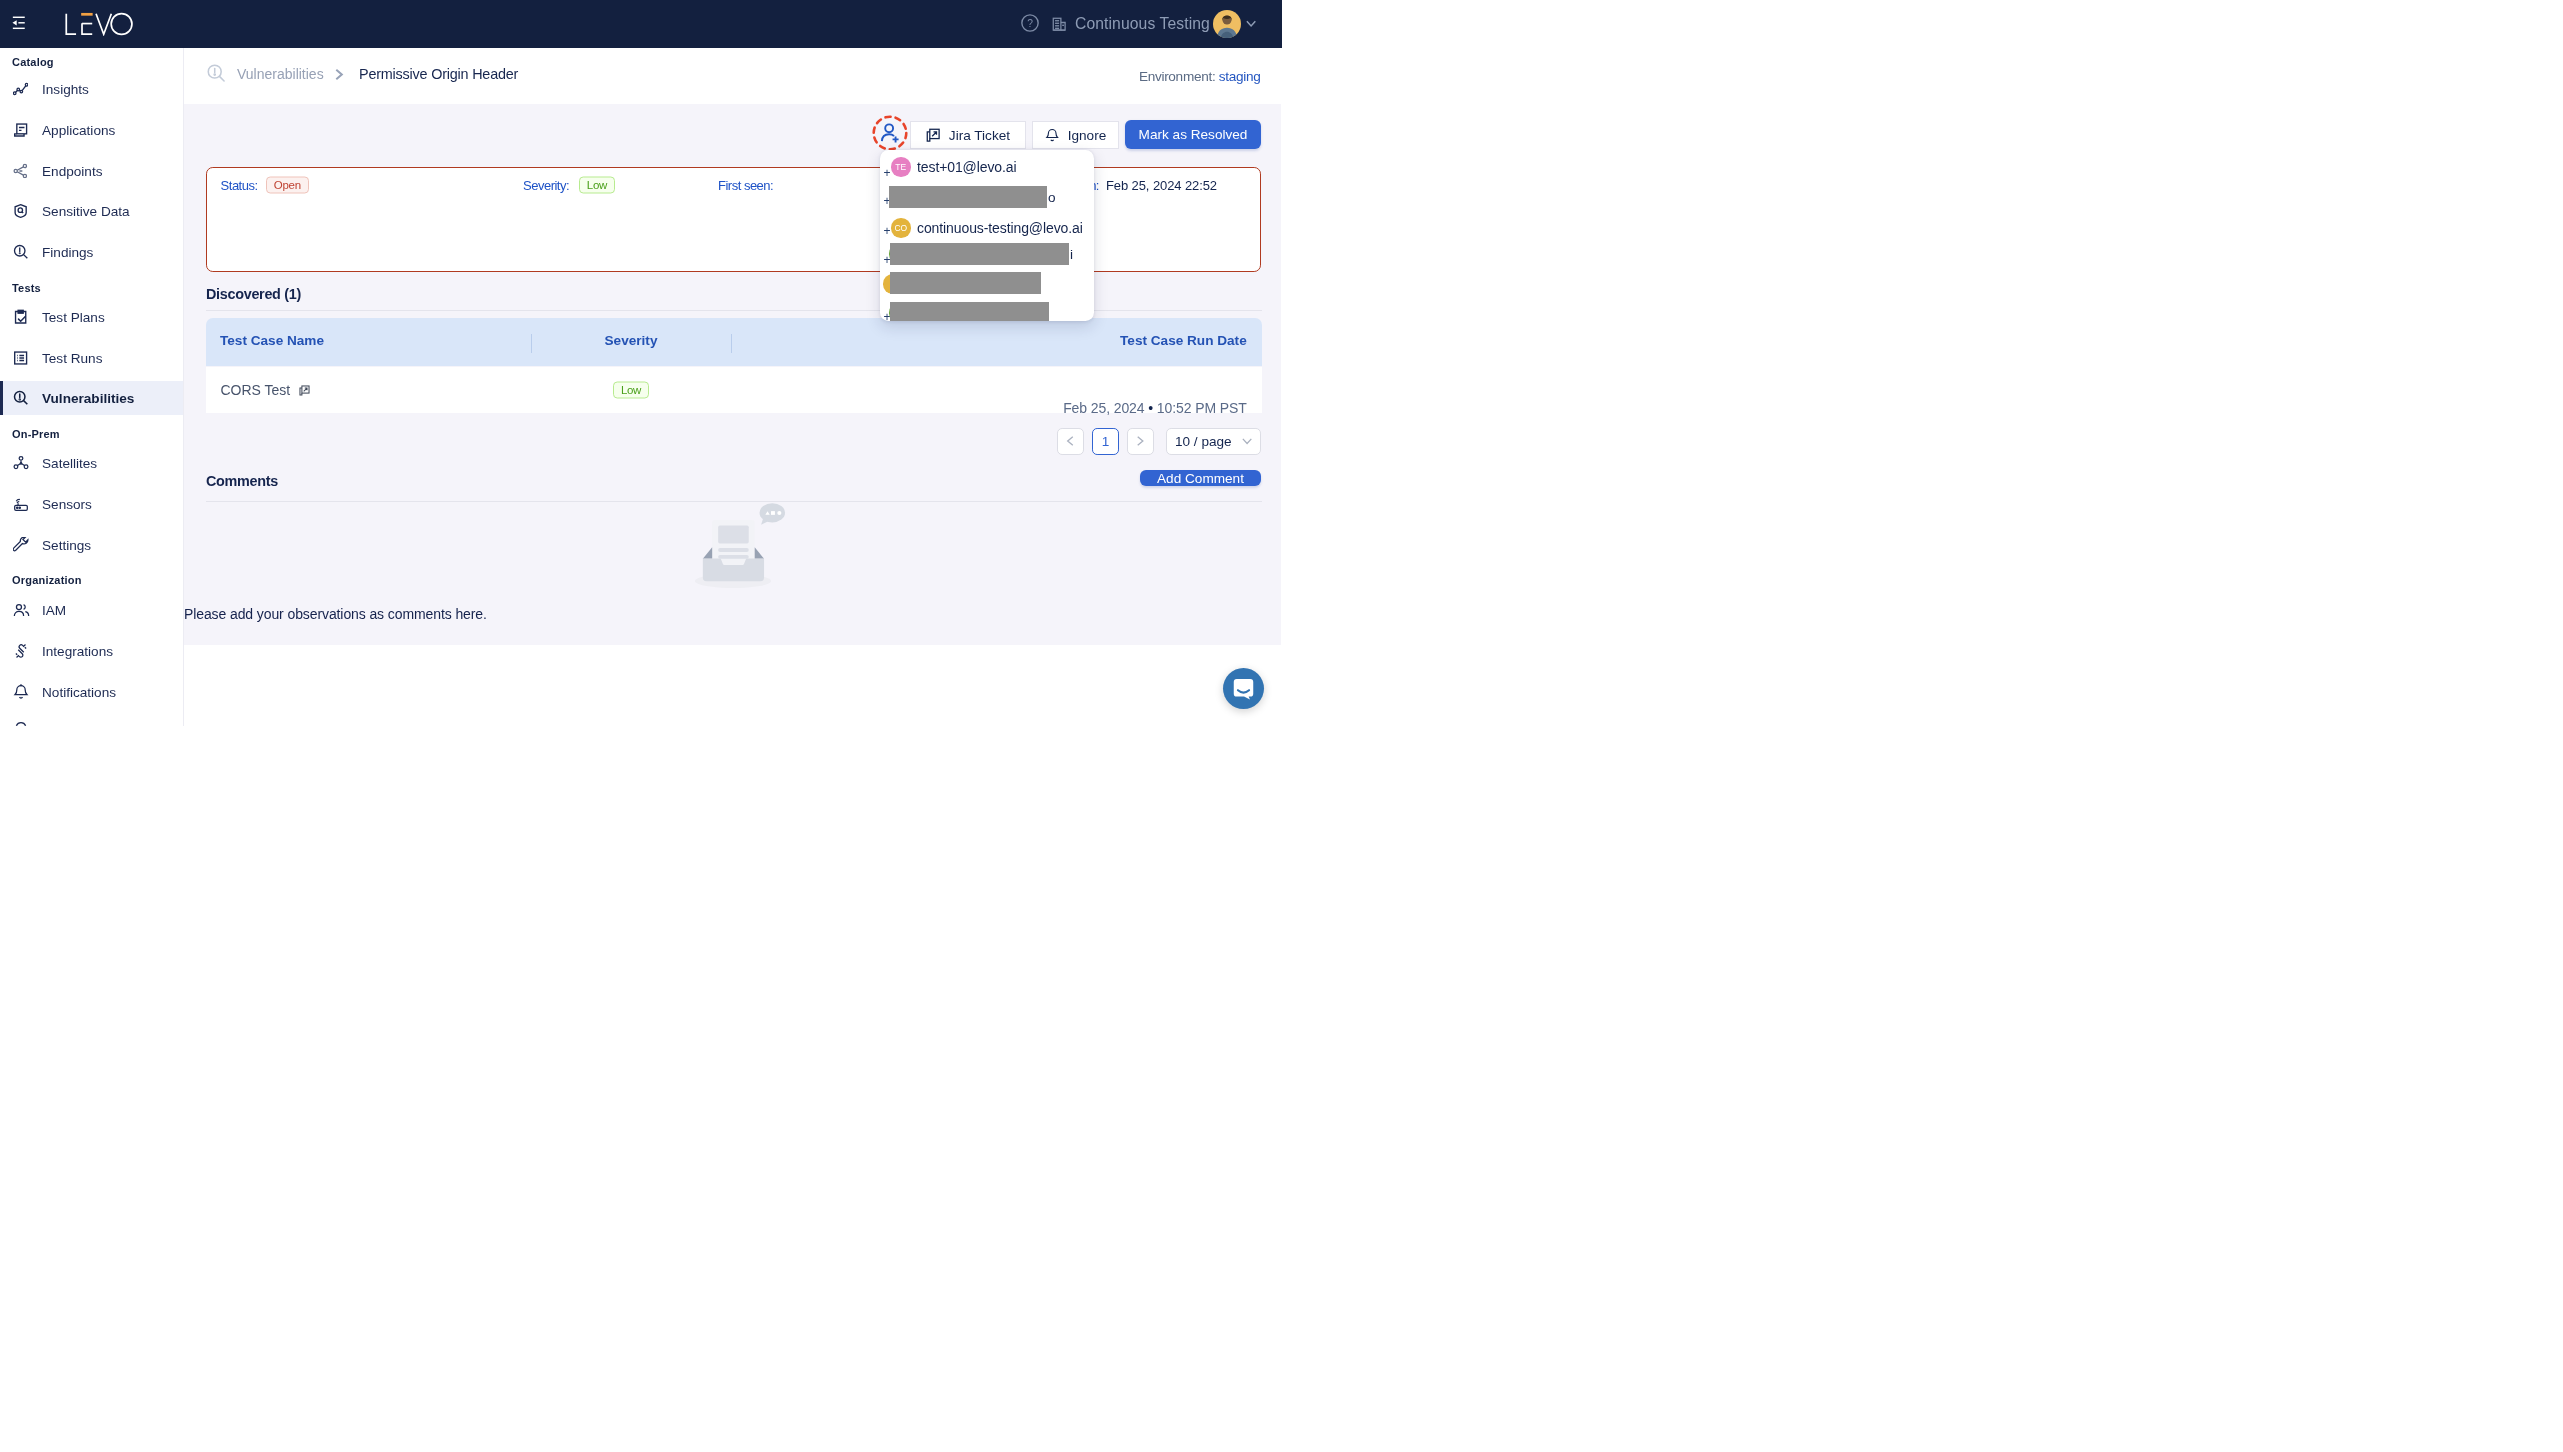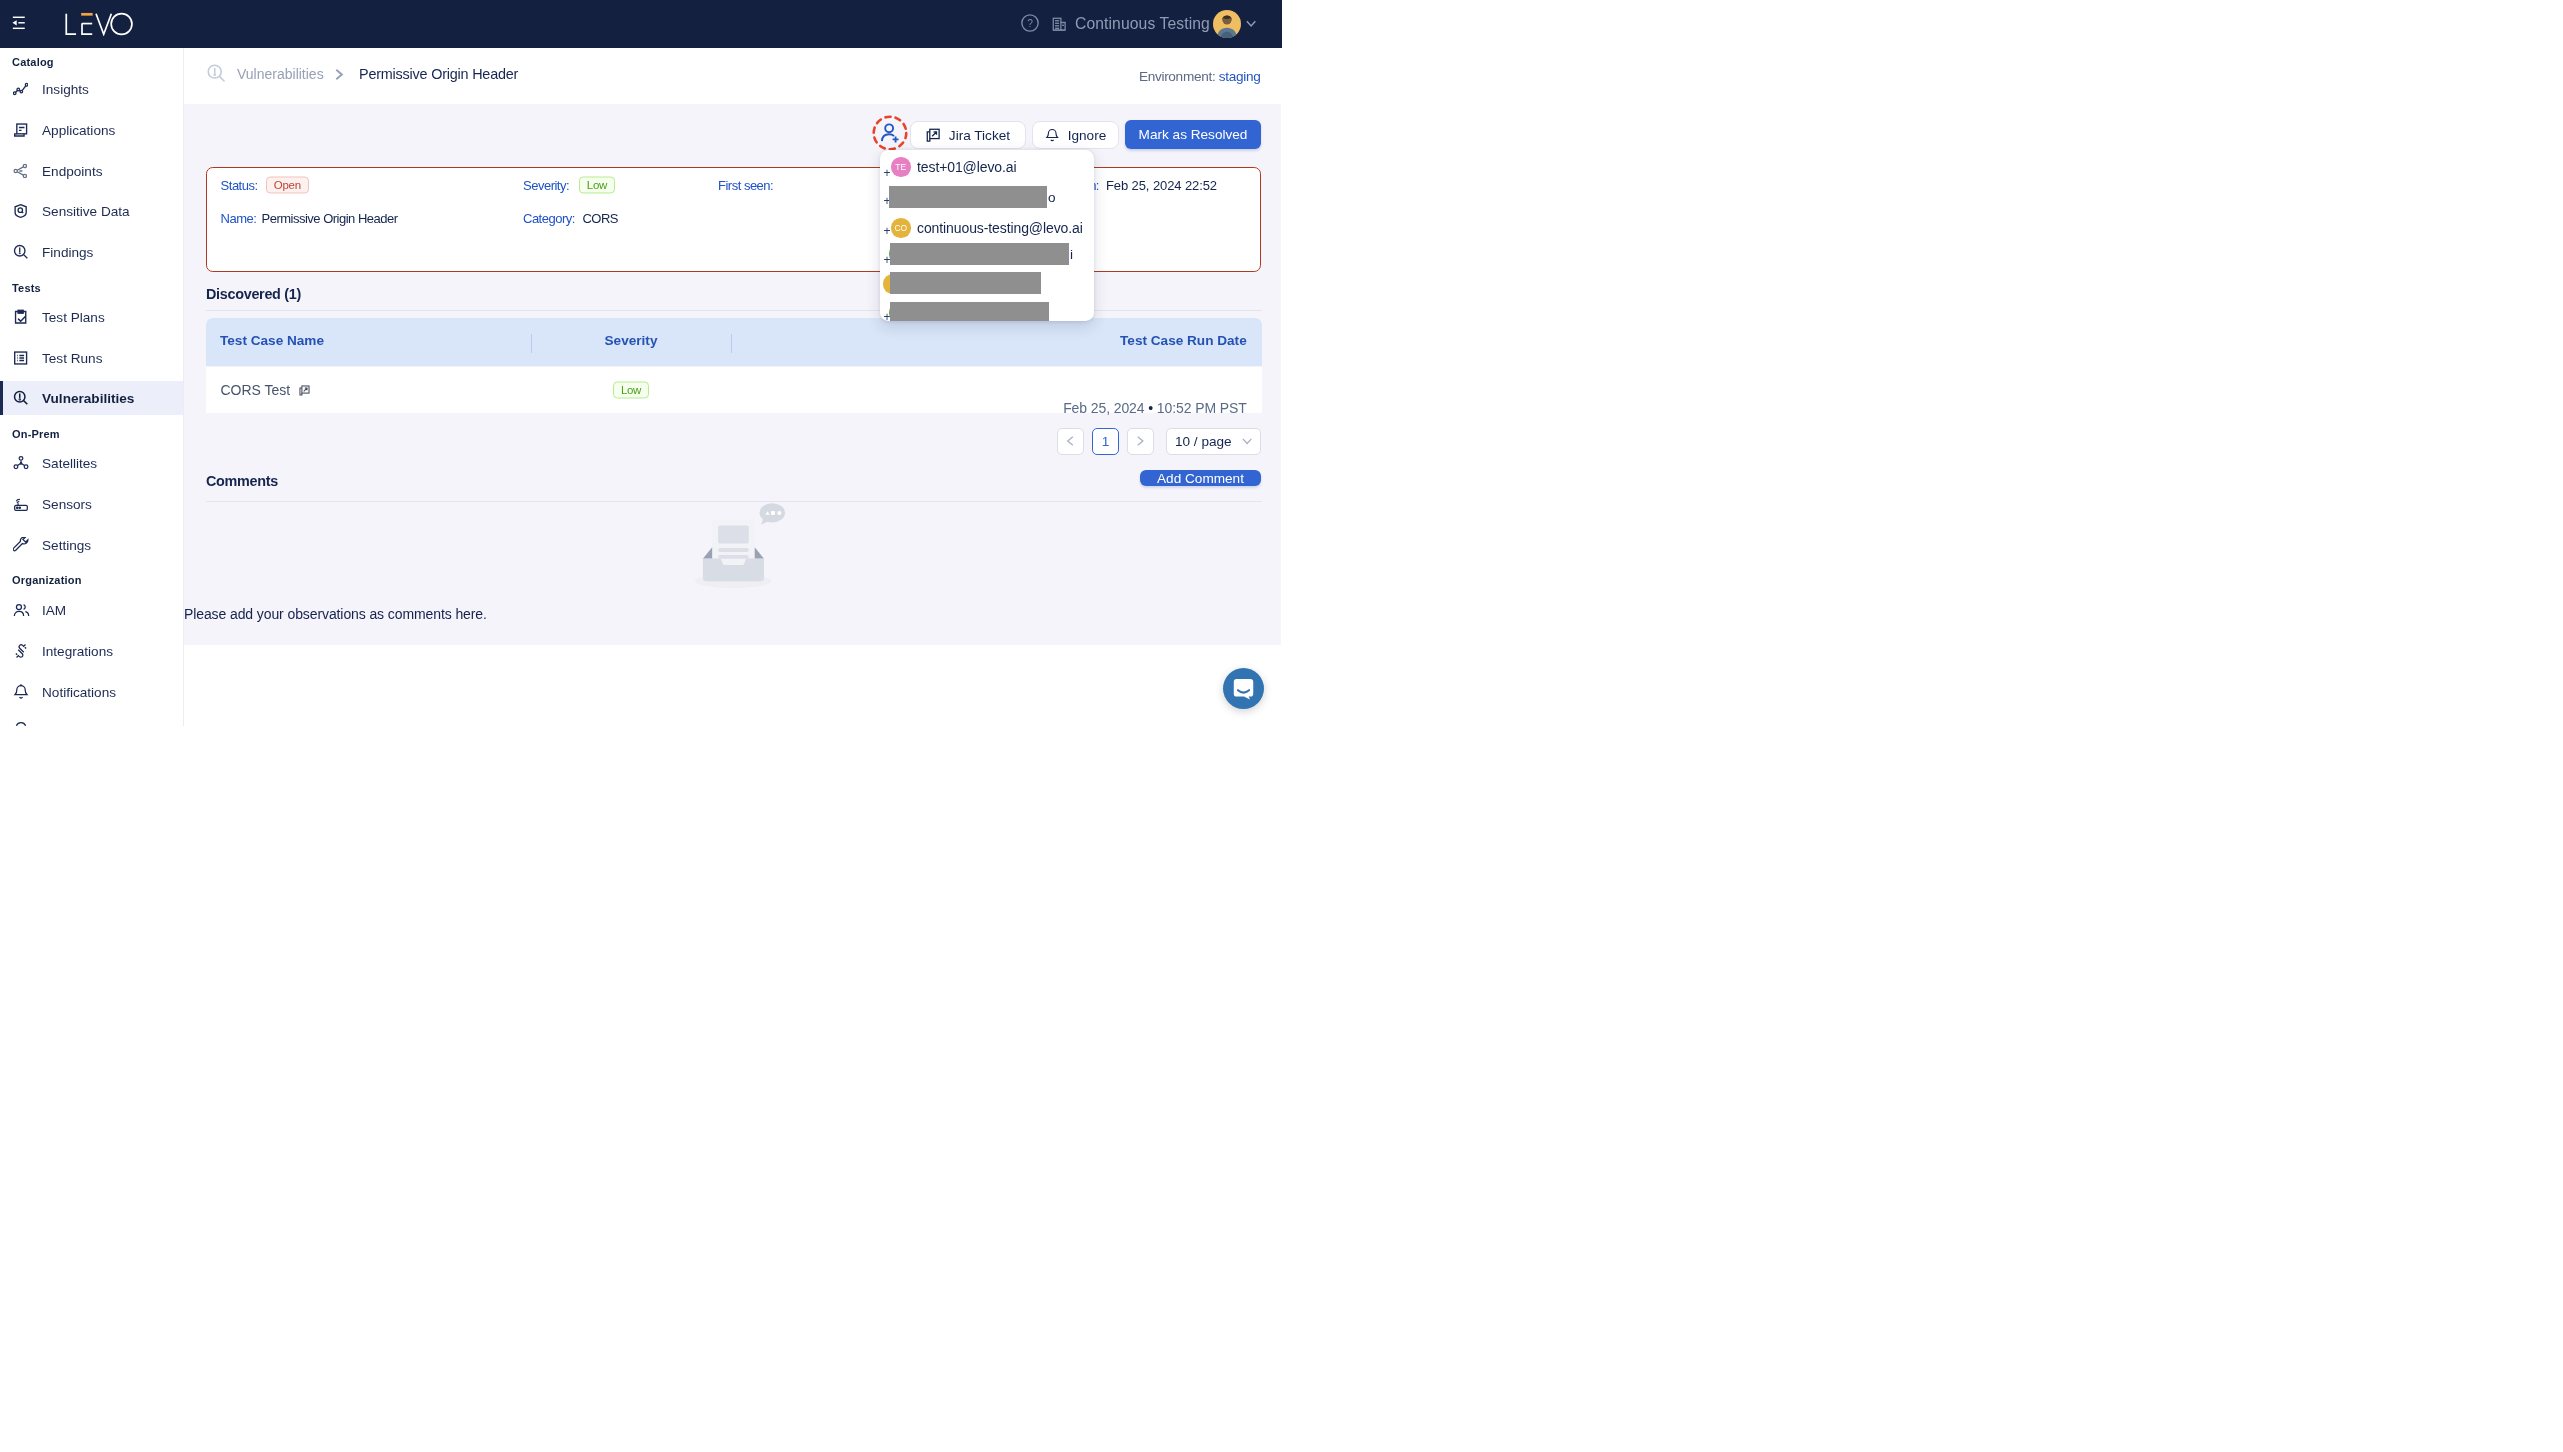--- a/index.html
+++ b/index.html
@@ -16,21 +16,21 @@
   .sitem { position:absolute; left:0; width:183px; height:34px; transform:translateY(-50%); }
   .sitem .txt { position:absolute; left:42px; top:50%; transform:translateY(-50%);
     font-size:13.6px; color:#1D2A52; white-space:nowrap; }
   .sitem svg { position:absolute; left:12.7px; top:50%; transform:translateY(-50%); }
   .sitem.sel { background:#ECEFF9; }
   .sitem.sel .txt { font-weight:bold; color:#13203F; }
   .selbar { position:absolute; left:0; width:2.5px; background:#1D2A52; }
   
   #crumbrow { position:absolute; left:184px; top:48px; width:1097px; height:56px; background:#fff; }
   #lav { position:absolute; left:184px; top:104px; width:1097px; height:541px; background:#F5F4FA; }
-  .btn { position:absolute; height:28px; border-radius:8px; background:#fff;
+  .btn { position:absolute; height:28px; border-radius:0; background:#fff;
     border:0.8px solid #E3E3EC; display:flex; align-items:center; justify-content:center;
     font-size:13.6px; color:#13254E; gap:8.5px; }
   .btnp { position:absolute; border-radius:6px; background:#3264D2; color:#fff;
     display:flex; align-items:center; justify-content:center; font-size:13.6px;
     box-shadow:0 1.7px 2.5px rgba(30,60,160,.18); }
   
   #card { position:absolute; left:206px; top:167px; width:1055px; height:105px; background:#fff;
     border:1.7px solid #B03A20; border-radius:6.8px; }
   .lbl { color:#1E52C6; font-size:13px; letter-spacing:-0.5px; }
   .val { color:#13244E; font-size:13px; letter-spacing:-0.5px; }
@@ -314,24 +314,20 @@
 <div id="card">
   <div class="crow" style="top:6.8px">
     <span class="cf" style="left:13.6px"><span class="lbl">Status:</span></span>
     <span class="cf" style="left:59px"><span class="tag open">Open</span></span>
     <span class="cf" style="left:316px"><span class="lbl">Severity:</span></span>
     <span class="cf" style="left:372px"><span class="tag low">Low</span></span>
     <span class="cf" style="left:511px"><span class="lbl">First seen:</span></span>
     <span class="cf" style="right:161px"><span class="lbl">Last seen:</span></span>
     <span class="cf" style="left:899px"><span class="val" style="letter-spacing:-0.1px">Feb 25, 2024 22:52</span></span>
   </div>
-  <div class="crow" style="top:40px">
-    <span class="cf" style="left:13.6px"><span class="lbl">Name:</span><span class="val" style="margin-left:5.1px">Permissive Origin Header</span></span>
-    <span class="cf" style="left:316px"><span class="lbl">Category:</span>&nbsp; <span class="val">CORS</span></span>
-  </div>
 </div>
 
 <div class="abs" style="left:206px;top:294px;transform:translateY(-50%);font-size:14.4px;letter-spacing:-0.3px;font-weight:bold;color:#16254E">Discovered (1)</div>
 <div class="abs" style="left:206px;top:310px;width:1056px;height:0.8px;background:#E4E4EC"></div>
 
 <div id="thead">
   <div class="th" style="left:14px">Test Case Name</div>
   <div class="th" style="left:325px;width:200px;justify-content:center">Severity</div>
   <div class="th" style="right:15.3px">Test Case Run Date</div>
   <div class="tsep" style="left:325px"></div>

